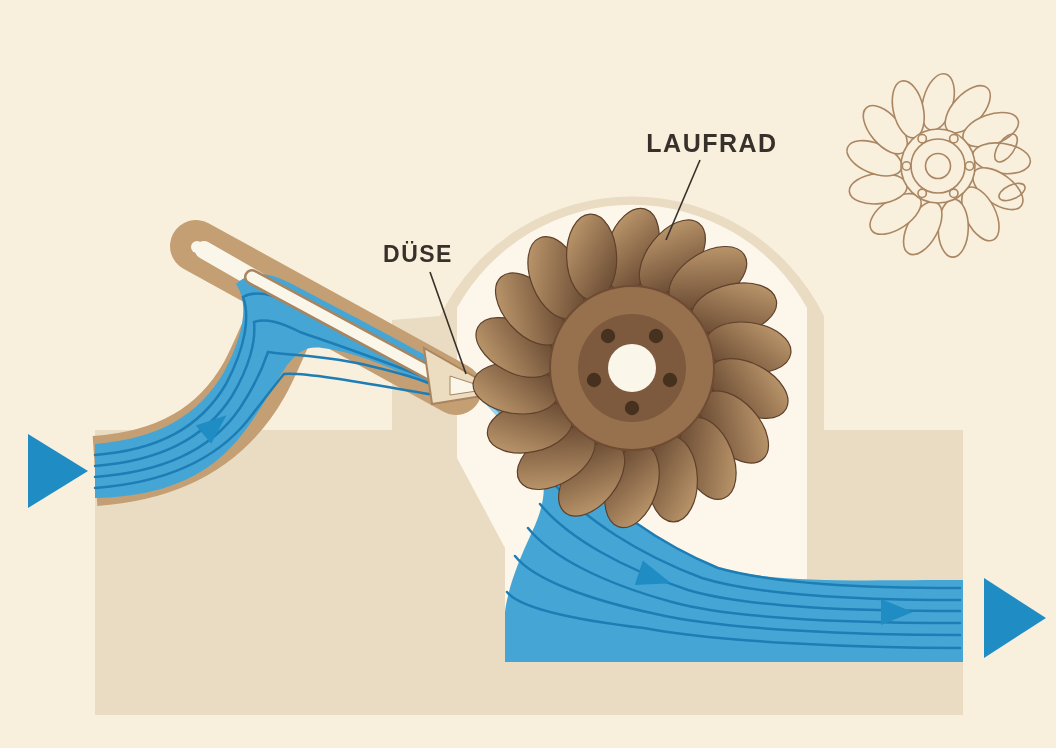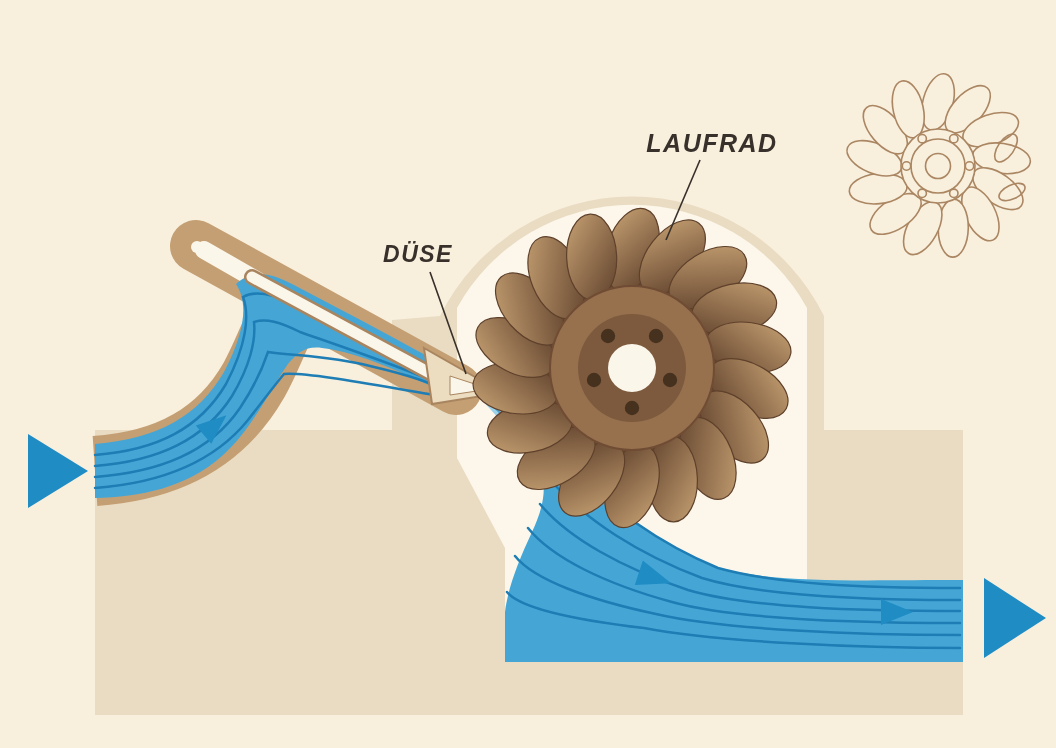--- a/index.html
+++ b/index.html
@@ -1,17 +1,17 @@
 <!DOCTYPE html>
 <html style="--background: #f8efdd; --housing: #e9dcc2; --cavity: #fcf7ea; --pipe: #c49f73; --pipe_outline: #a9855f; --water: #45a6d6; --water_line: #1d7db4; --water_light: #9ed2ea; --jet_line: #4aa3cf; --arrow: #1f8cc4; --rod: #fbf6ea; --nozzle_fill: #ecdcc0; --wheel_dark: #6f4c33; --wheel_mid: #97714e; --wheel_hub: #7d5a3d; --bucket_light: #c8a274; --bucket_dark: #5e402b; --bolt: #46311f; --sketch_line: #ab8662; --label_text: #38302a;"><head>
 <meta charset="utf-8">
 <style>
   html,body{margin:0;padding:0;width:1056px;height:748px;overflow:hidden;
     font-family:"Liberation Sans",sans-serif;}
-  .stage{position:relative;width:1056px;height:748px;background:var(--background);font-style:italic;}
+  .stage{position:relative;width:1056px;height:748px;background:var(--background);}
   svg{display:block}
 
   .bg{fill:var(--background)}
   .housing{fill:var(--housing)}
   .cavity{fill:var(--cavity)}
   .pipe-band{stroke:var(--pipe);fill:none}
   .water{fill:var(--water)}
   .sline{stroke:var(--water_line);fill:none;stroke-width:2.5;stroke-linecap:round}
   .jet{fill:var(--water_light)}
   .jetline{stroke:var(--jet_line);fill:none;stroke-width:2}

